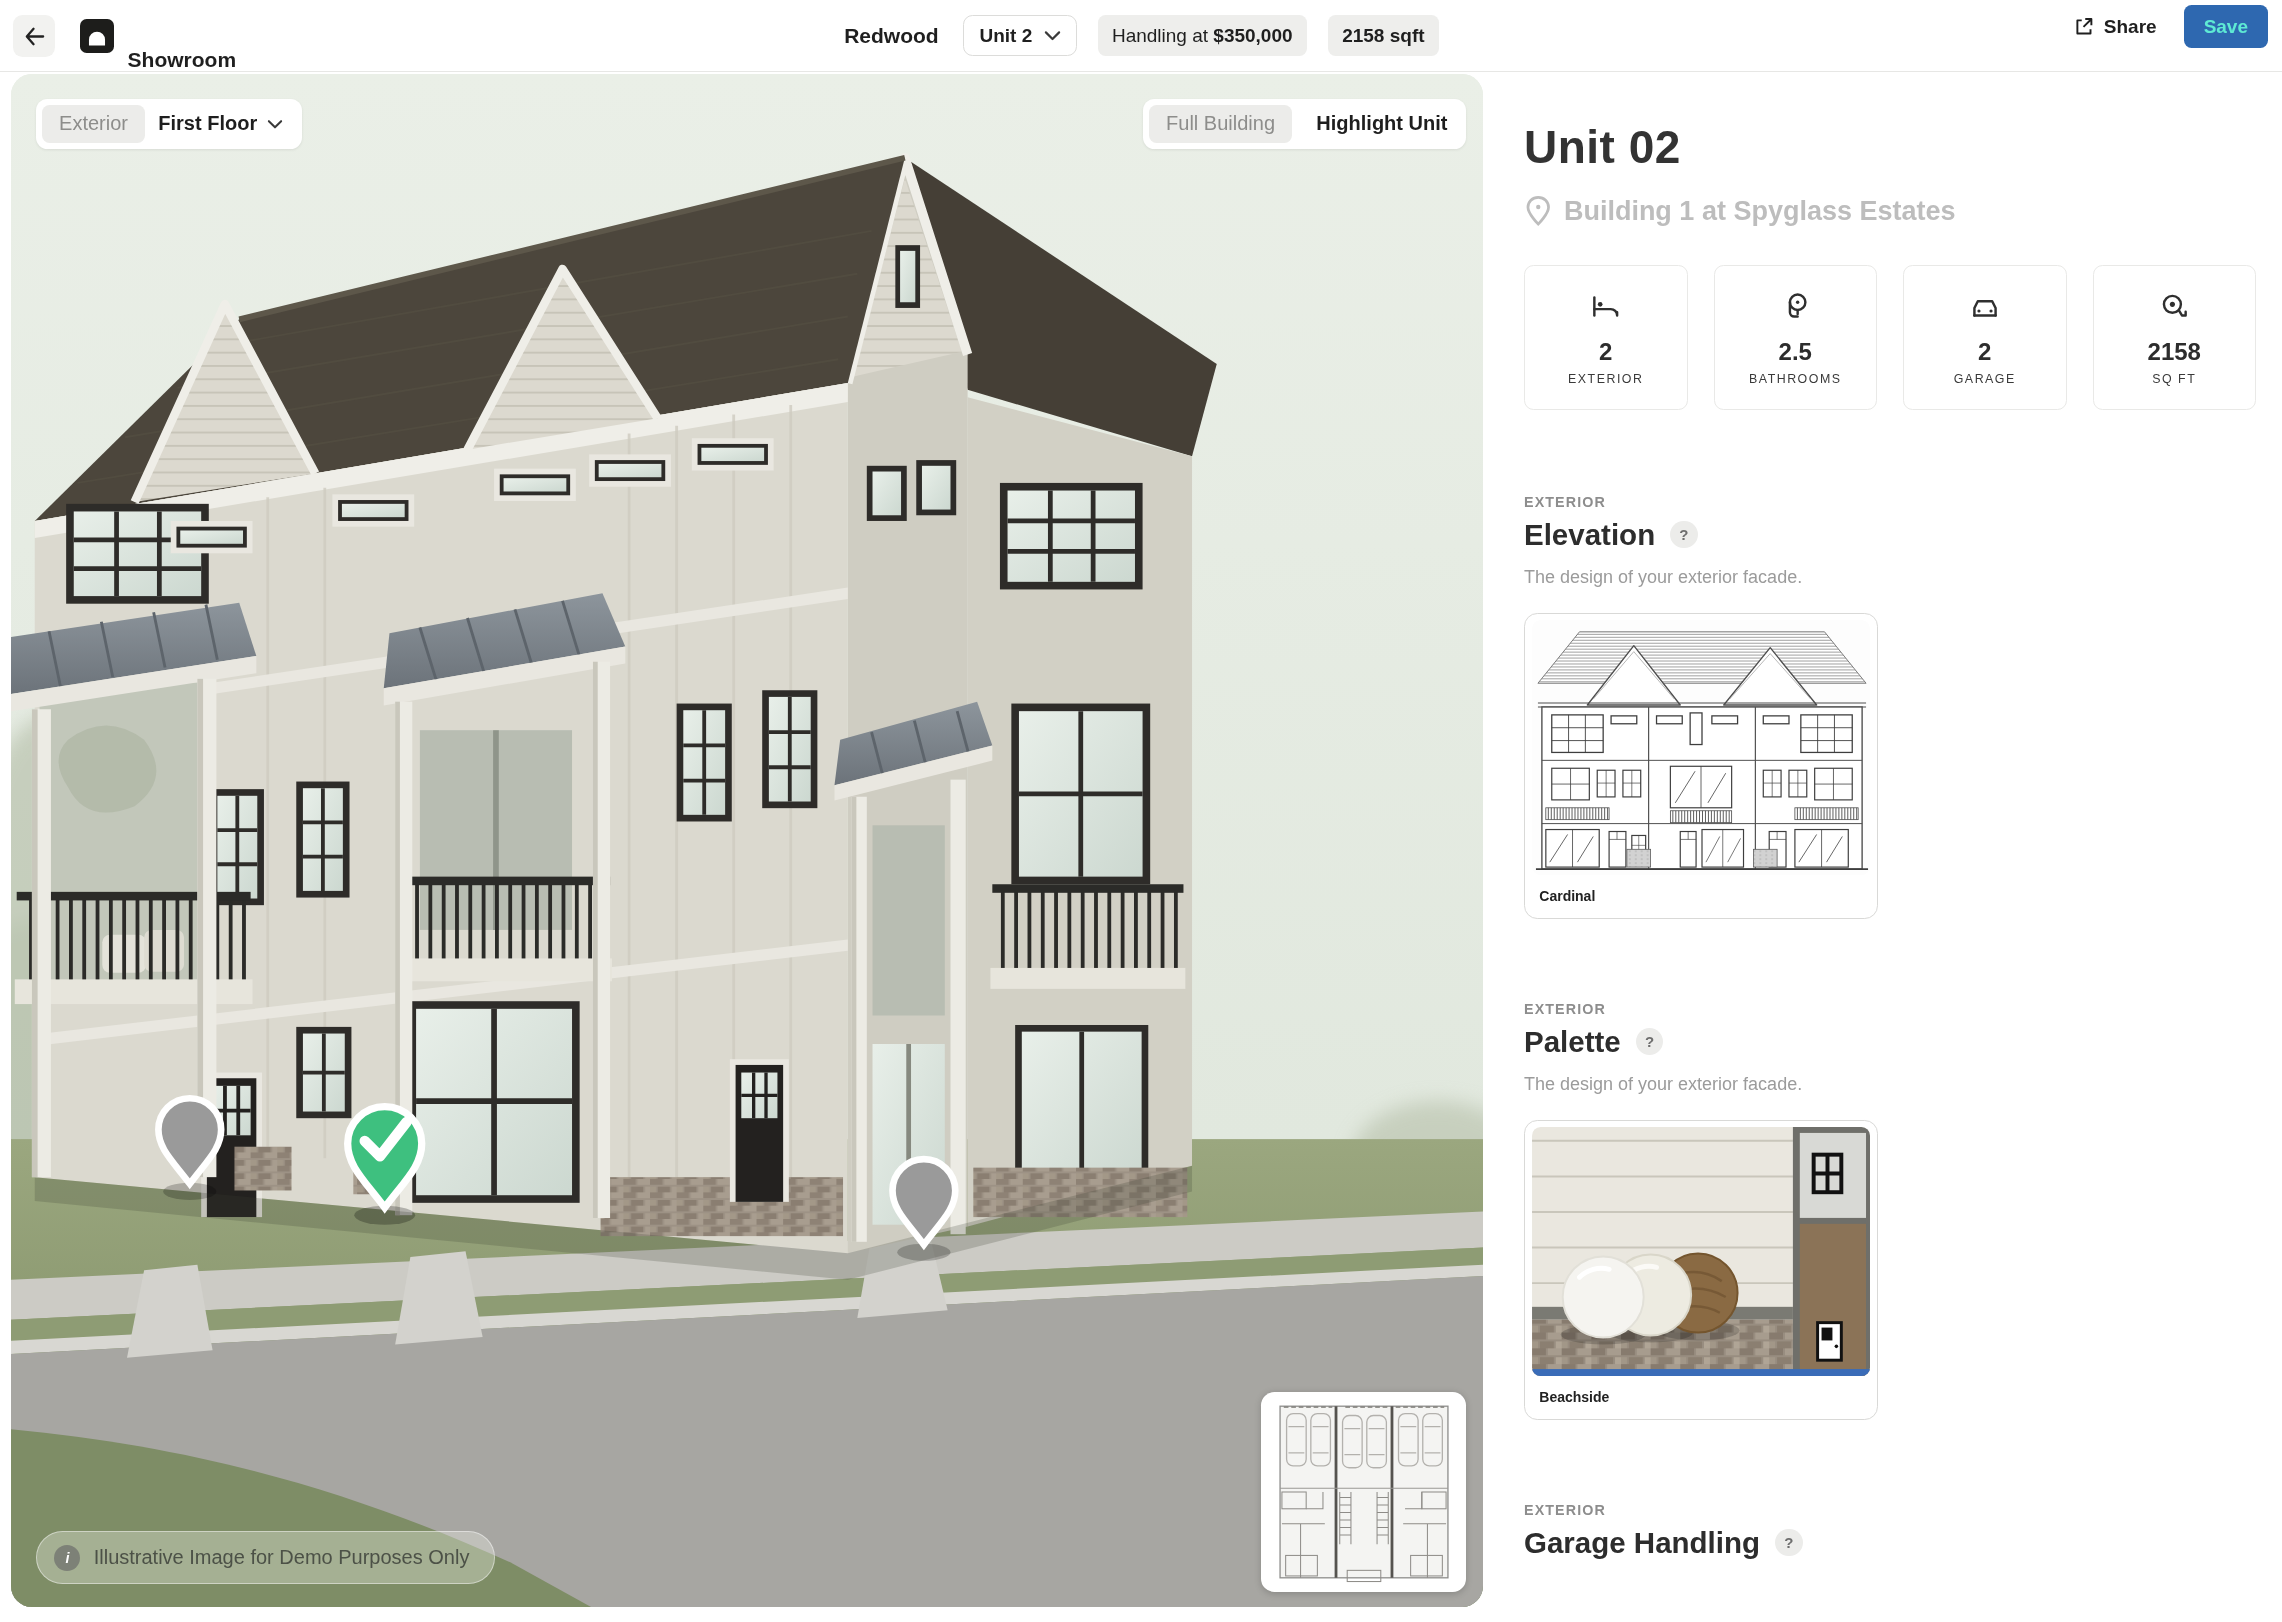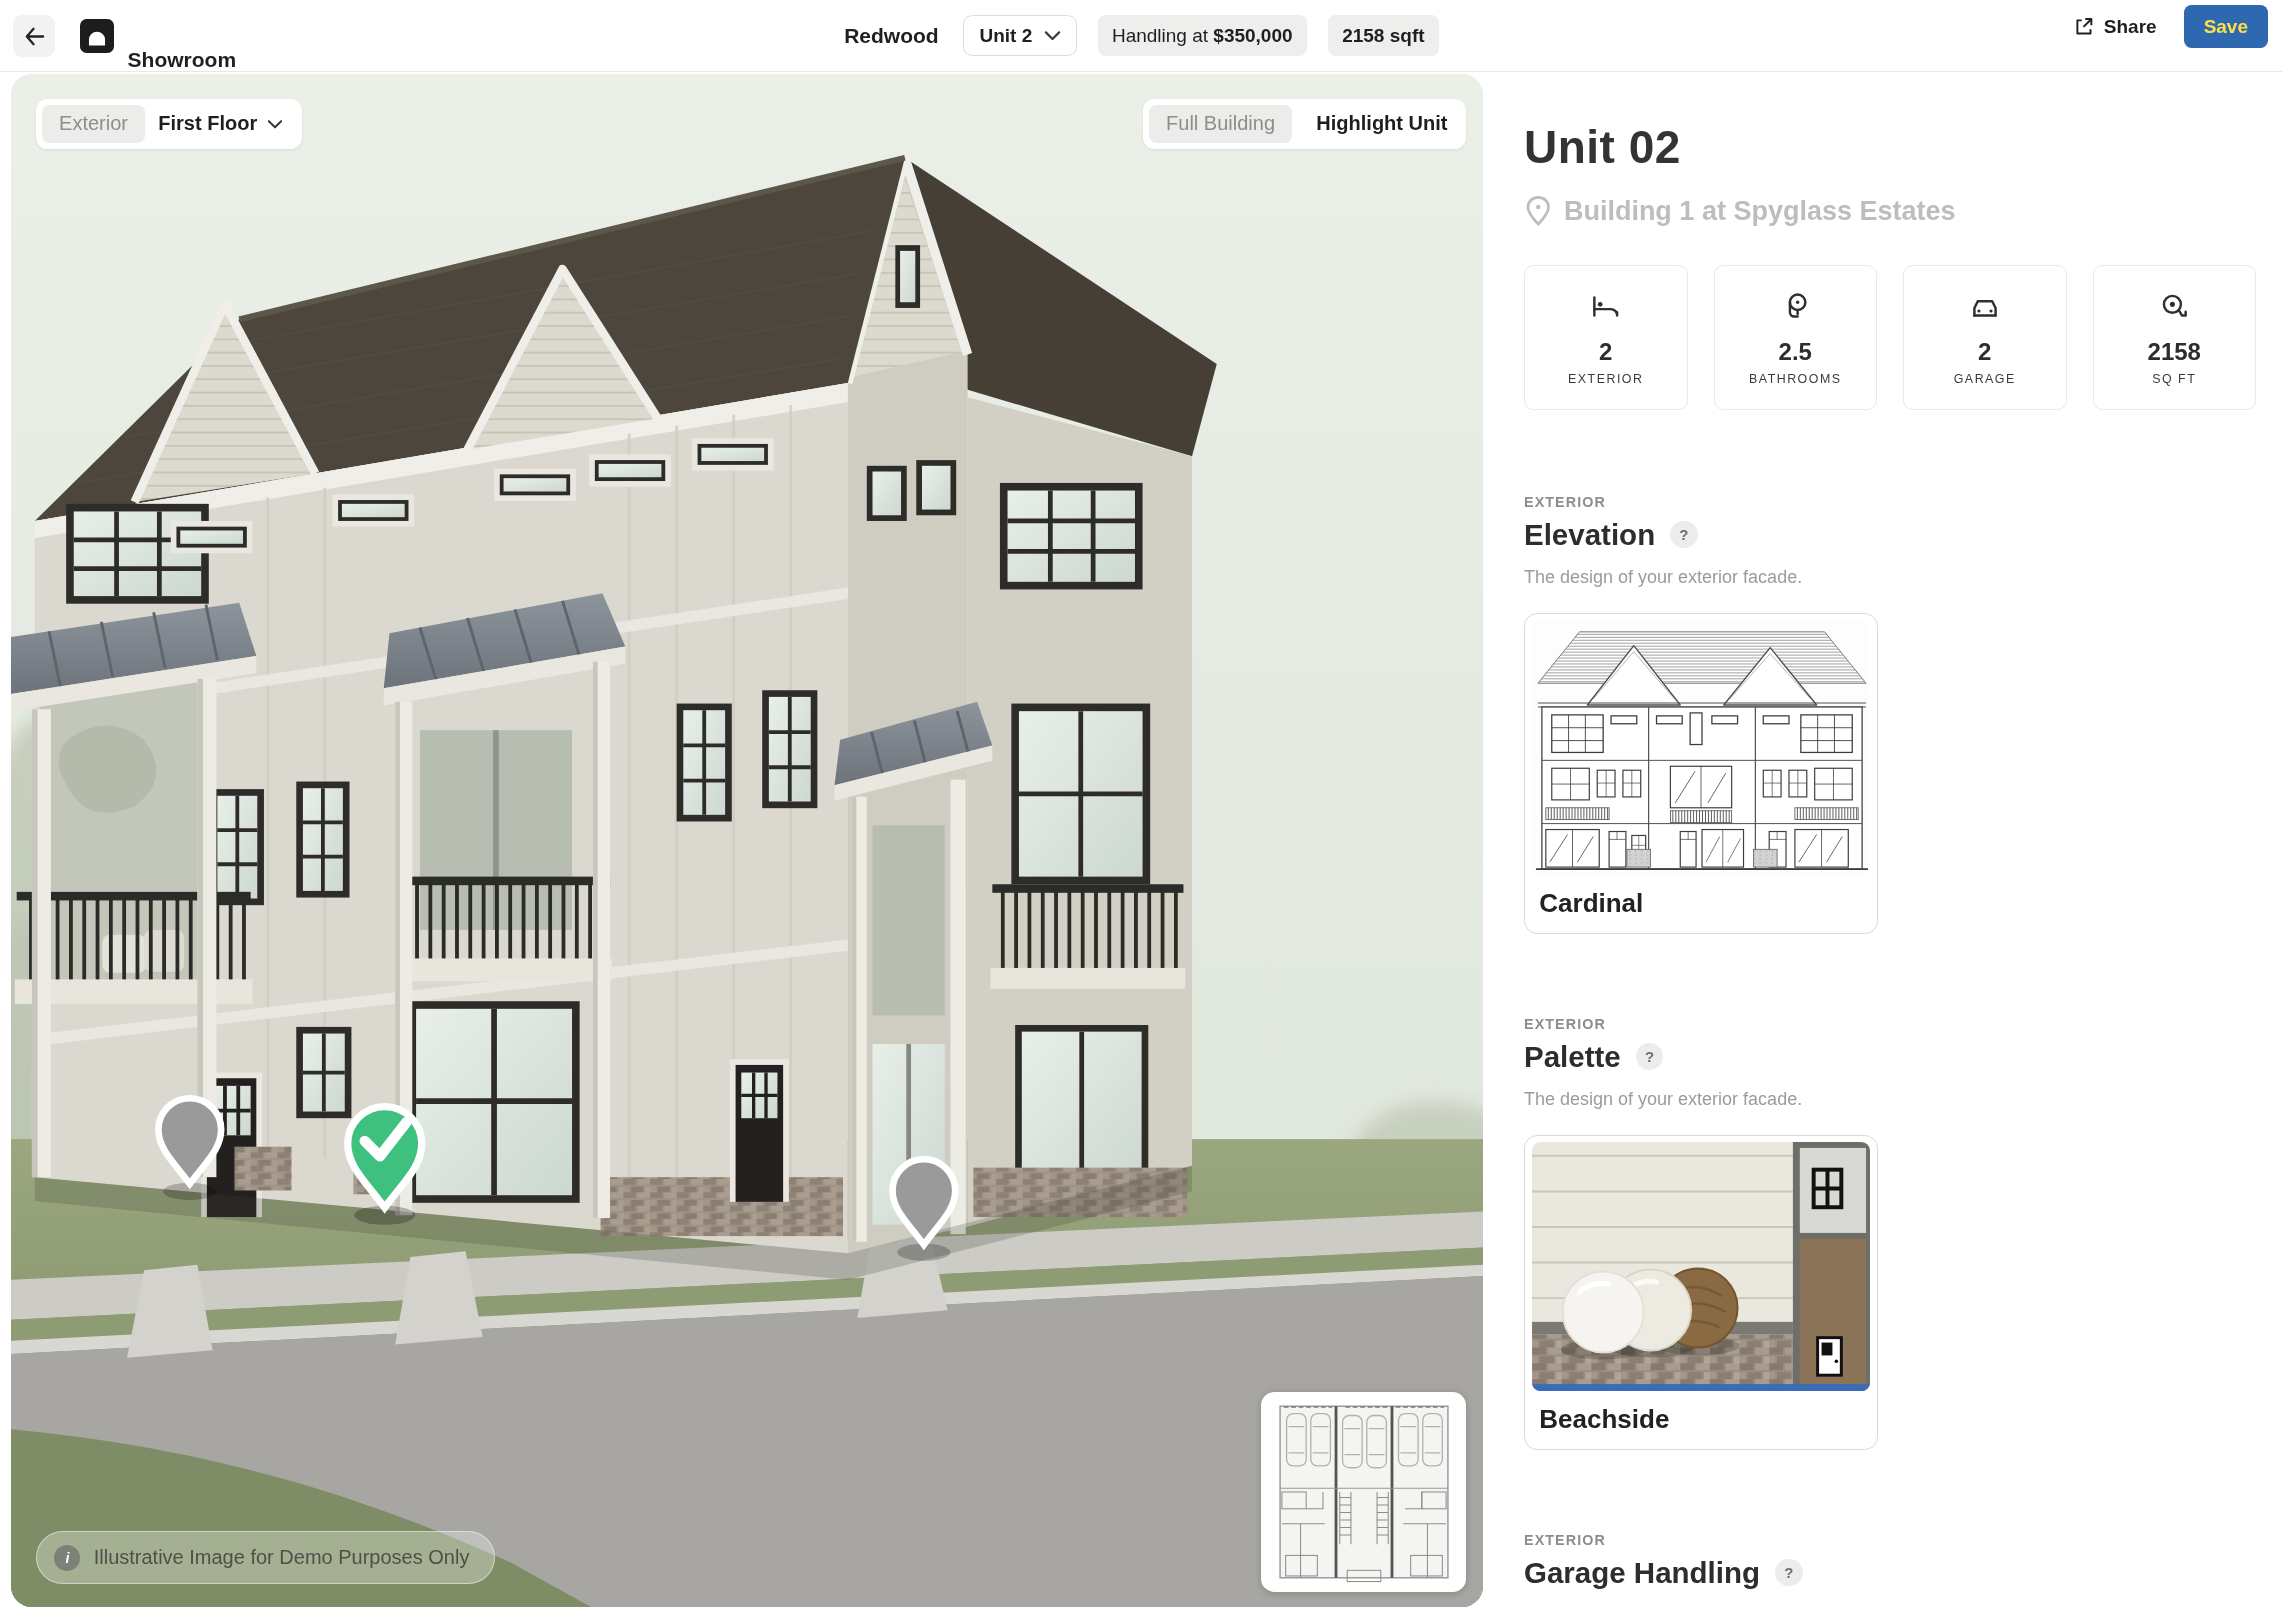--- a/index.html
+++ b/index.html
@@ -17,21 +17,21 @@
   .logo { width:34px; height:34px; }
   .app-name { font-size:21px; font-weight:700;margin-top:47px; }
   .hdr-center { display:flex; align-items:center; gap:21px; }
   .plan-name { font-size:21px; font-weight:700; margin-right:3.8px; }
   .unit-pill { display:flex; align-items:center; gap:11.4px; border:1.9px solid #dcdcda; border-radius:9.5px;
     padding:8.6px 15px; font-size:19px; font-weight:600; background:#fff; cursor:pointer; }
   .badge { background:#eeeeec; border-radius:7.6px; padding:9.5px 14.3px; font-size:19px; white-space:nowrap; }
   .badge b { font-weight:700; }
   .hdr-right { position:absolute; right:15px; top:0; height:53px; display:flex; align-items:center; gap:27px; }
   .share { display:flex; align-items:center; gap:9.5px; font-size:19px; font-weight:600; cursor:pointer; }
-  .save-btn { background:#2e68b0; color:#fde047; font-size:19px; font-weight:700; border:none;
+  .save-btn { background:#2e68b0; color:#5eead4; font-size:19px; font-weight:700; border:none;
     border-radius:7.6px; padding:10.5px 20px; cursor:pointer; }
 
   
   .viewport { position:absolute; left:11.4px; top:74px; width:1472px; height:1533px;
     border-radius:21px; overflow:hidden; background:#e6ece3; }
   .viewport svg.scene { position:absolute; inset:0; display:block; }
   .vp-pill { position:absolute; background:#fff; border-radius:11.4px; padding:5.7px;
     display:flex; align-items:center; box-shadow:0 1px 2.9px rgba(0,0,0,.08); z-index:5; }
   .vp-pill .seg-muted { background:#ececea; color:#8d8d8b; border-radius:7.6px; padding:7.6px 17px;
     font-size:20px; }
@@ -64,21 +64,21 @@
   .eyebrow { font-size:14.3px; letter-spacing:1.1px; color:#8d8d8d; font-weight:600; }
   .sec-title-row { display:flex; align-items:center; gap:15px; margin-top:7.6px; }
   .sec-title { font-size:29.5px; font-weight:800; color:#2d2d2d; }
   .help-badge { width:27.6px; height:27.6px; border-radius:50%; background:#ececea; color:#6e6e6e;
     font-size:15px; font-weight:600; display:flex; align-items:center; justify-content:center; cursor:pointer; }
   .sec-desc { margin-top:15px; font-size:18px; color:#9b9b9b; }
   .opt-card { width:354px; margin-top:25px; border:1.9px solid #d9d9d7; border-radius:13.3px;
     padding:6.7px 6.7px 0 6.7px; background:#fff; cursor:pointer; }
   .opt-img { border-radius:8.6px; overflow:hidden; position:relative; }
   .opt-img svg { display:block; }
-  .opt-label { font-size:26px; font-weight:700; color:#222; padding:12.4px 7.6px 14.3px 7.6px; }
+  .opt-label { font-size:14px; font-weight:700; color:#222; padding:12.4px 7.6px 14.3px 7.6px; }
 </style>
 </head>
 <body>
 
 <div class="app">
 
   <div class="header">
     <div class="hdr-left">
       <div class="back-btn">
         <svg width="23" height="23" viewBox="0 0 24 24">

